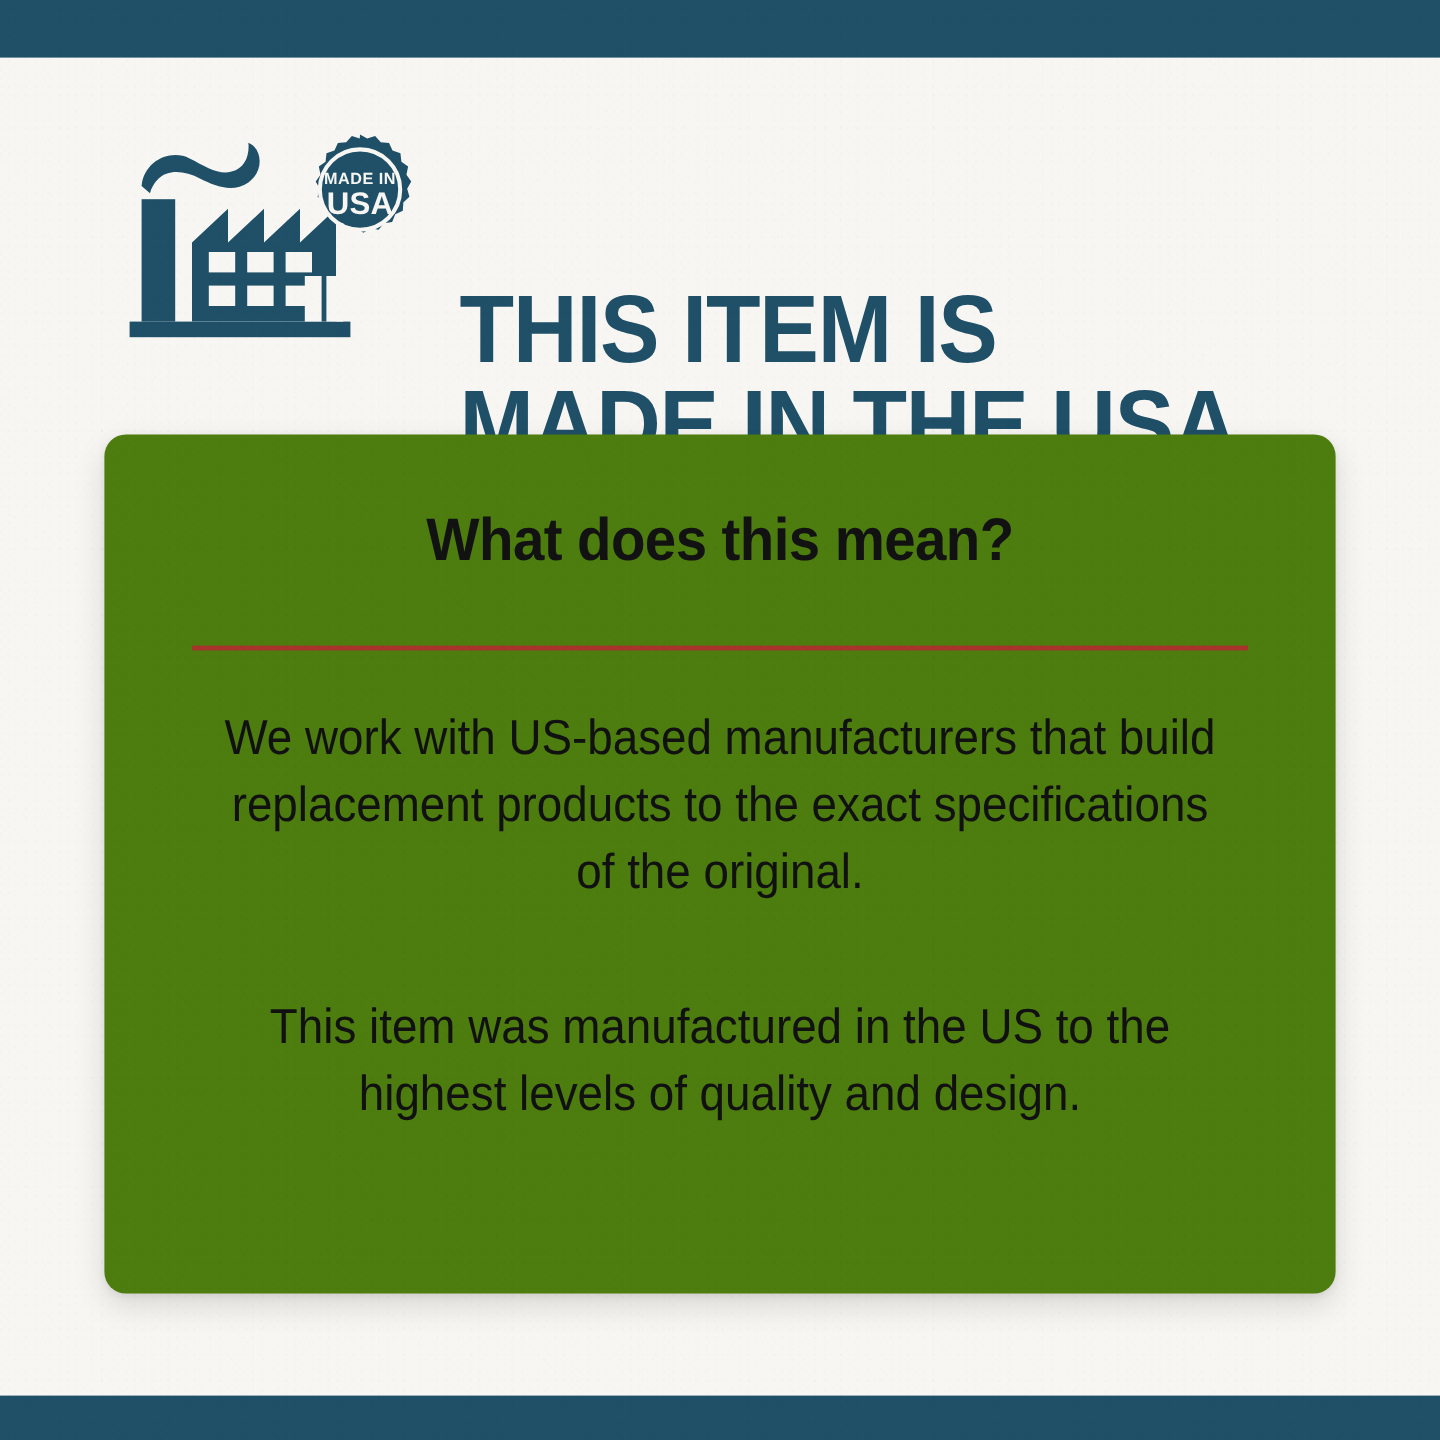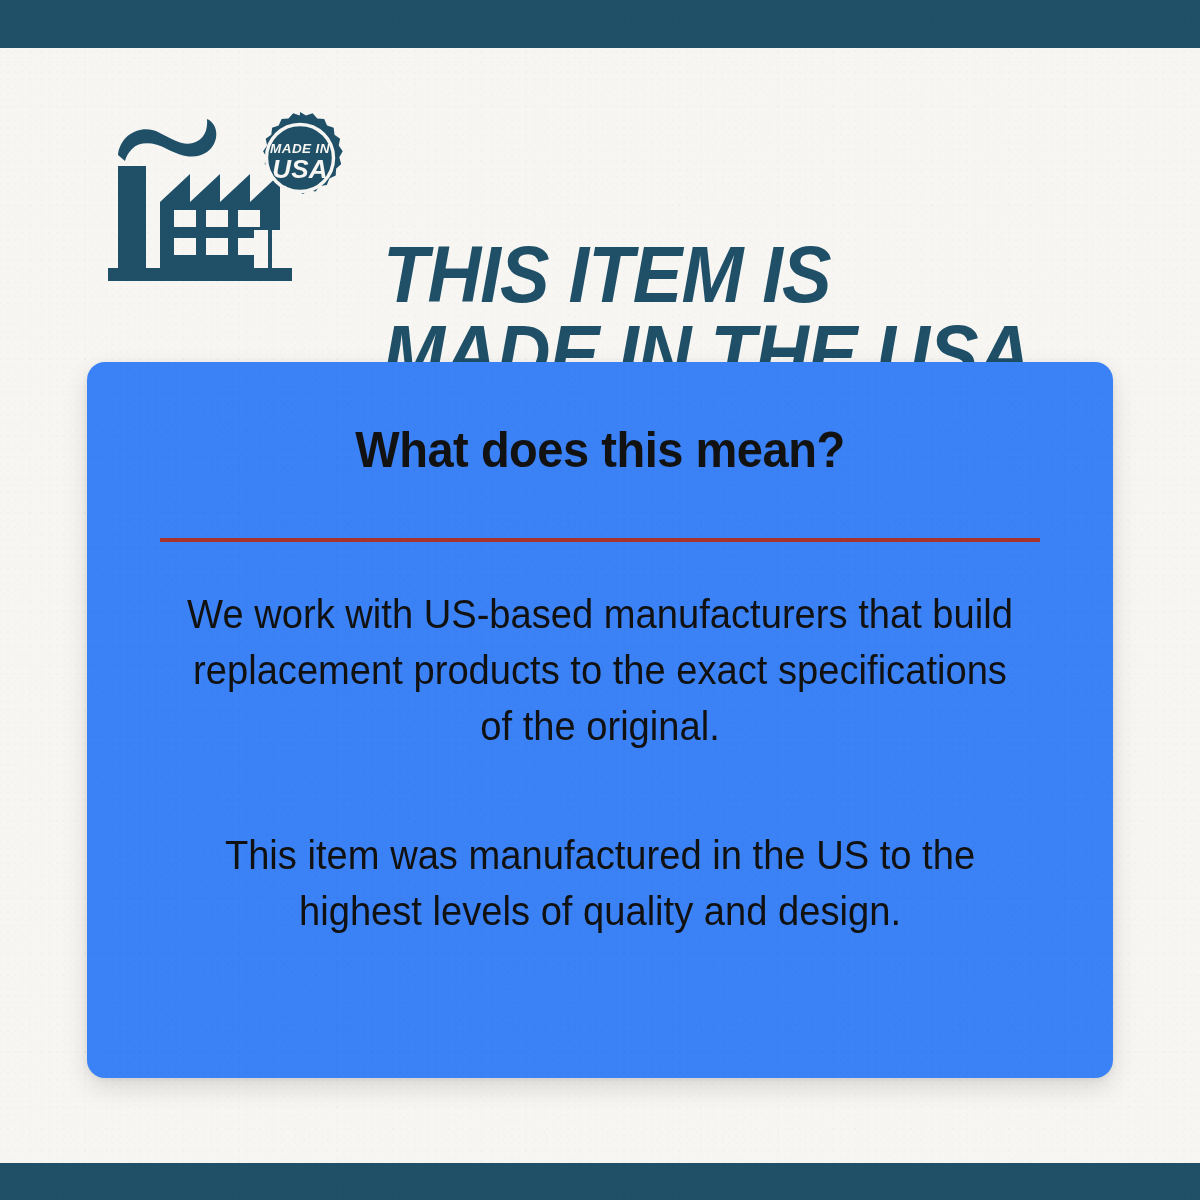--- a/index.html
+++ b/index.html
@@ -20,21 +20,21 @@
     background-size:7px 7px, 11px 11px, 9px 9px, 13px 13px;
     opacity:.65;
   }
   .bar{position:absolute;left:0;width:1200px;background:#1f5068;}
   .bar-top{top:0;height:48px;}
   .bar-bottom{bottom:0;height:37px;}
 
   
   .header{
     position:absolute;left:0;top:48px;width:1200px;height:306px;
-    display:flex;align-items:center;font-style:italic;
+    display:flex;align-items:center;
   }
   .logo{
     position:absolute;left:104px;top:62px;width:240px;height:178px;
   }
   .logo svg{display:block;width:240px;height:178px;}
 
   .title{
     position:absolute;left:383px;top:110px;width:770px;
     color:#1f5068;
     font-weight:bold;
@@ -44,21 +44,21 @@
     transform:scaleX(.93);
     transform-origin:left top;
     white-space:pre-line;
     text-align:left;
   }
   .title .l2{display:block;}
 
   
   .card{
     position:absolute;left:87px;top:362px;width:1026px;height:716px;
-    background:#3b82f6;
+    background:#4d7c0f;
     border-radius:18px;
     box-shadow:0 10px 26px rgba(0,0,0,.12), 0 2px 6px rgba(0,0,0,.06);
   }
   .card-title{
     position:absolute;left:0;top:63px;width:1026px;
     text-align:center;
     color:#121212;
     font-weight:bold;
     font-size:50px;
     line-height:1;

